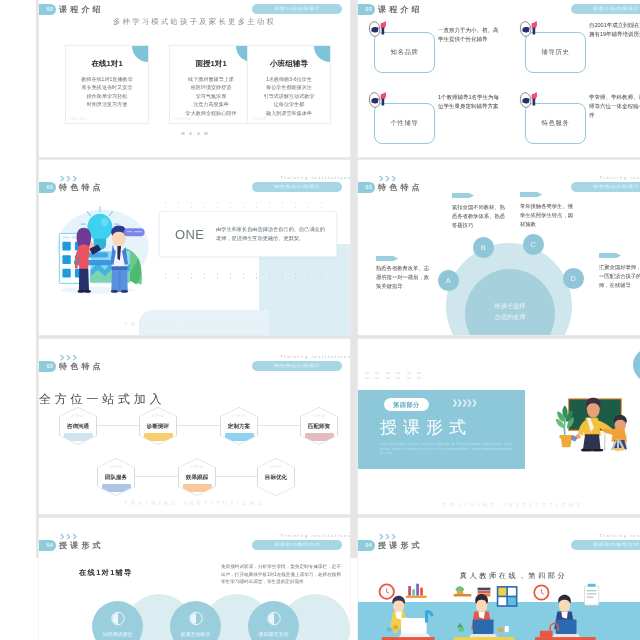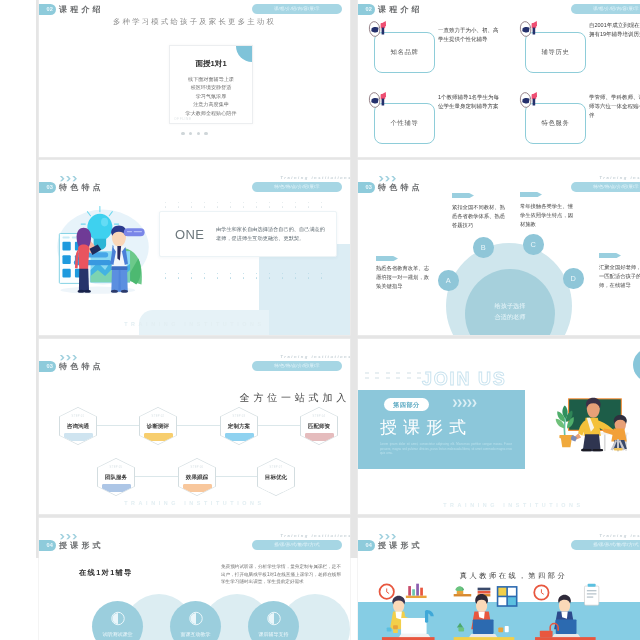--- a/index.html
+++ b/index.html
@@ -58,21 +58,21 @@
   
   .s4 .ring{position:absolute;left:88px;top:83px;width:126px;height:126px;border-radius:50%;background:#cfe6ed;}
   .s4 .core{position:absolute;left:107px;top:109px;width:90px;height:90px;border-radius:50%;background:#a6d0dc;}
   .s4 .core span{position:absolute;left:0;top:31px;width:100%;text-align:center;font-size:6.2px;
       color:#e9f6fa;line-height:11px;white-space:pre-line;}
   .s4 .node{position:absolute;width:20.5px;height:20.5px;border-radius:50%;background:#8fc6d8;
       color:#eaf6fa;font-size:7.4px;display:flex;align-items:center;justify-content:center;}
   .s4 .ntext{position:absolute;font-size:5.3px;color:#444;line-height:9.2px;width:53px;}
   .s4 .nbar{position:absolute;width:22px;height:5.2px;background:#9acfdf;clip-path:polygon(0 0,78% 0,100% 50%,78% 100%,0 100%);}
   
-  .s5 .s5t{position:absolute;top:52px;left:0;width:100%;text-align:right;font-size:10px;color:#4a4a4a;letter-spacing:3.8px;}
+  .s5 .s5t{position:absolute;top:52px;left:0;width:100%;text-align:left;font-size:12px;color:#4a4a4a;letter-spacing:3.8px;}
   .s5 .hexline{position:absolute;height:0.8px;background:#dbe7ea;}
   .s5 .hex{position:absolute;width:38px;height:38px;}
   .s5 .hex .outline{position:absolute;inset:0;background:#d3dde0;
        clip-path:polygon(50% 0,100% 25%,100% 75%,50% 100%,0 75%,0 25%);}
   .s5 .hex .inner{position:absolute;inset:0.7px;background:#fff;
        clip-path:polygon(50% 0,100% 25%,100% 75%,50% 100%,0 75%,0 25%);overflow:hidden;}
   .s5 .hex .fillbot{position:absolute;left:4px;bottom:3px;width:29px;height:8px;border-radius:1.4px;}
   .s5 .hex .cap{position:absolute;left:0;top:7px;width:100%;text-align:center;font-size:2.7px;color:#d9e2e6;letter-spacing:.3px;}
   .s5 .hex .lb{position:absolute;left:0;top:15px;width:100%;text-align:center;font-size:5.6px;color:#3c3c3c;font-weight:700;}
   
@@ -112,29 +112,48 @@
 <div class="slide s-c1 r1">
   <div class="hdr">
     <div class="badge">02</div>
 
     <div class="htitle">课程介绍</div>
 
     <div class="hpill">课/程/介/绍/内/容/展/示</div>
   </div>
   <div class="s1-head">多种学习模式给孩子及家长更多主动权</div>
   <div class="s1-cards">
+    <div class="card" style="left:0px">
+      <div class="corner"></div>
+      <div class="ct">在线1对1</div>
+      <div class="cl">教师在线1对1直播教学
+家长免接送省时又安全
+操作简单学习轻松
+时间灵活复习方便</div>
+      <div class="ctag">ONLINE</div>
+    </div>
     <div class="card" style="left:104px">
       <div class="corner"></div>
       <div class="ct">面授1对1</div>
       <div class="cl">线下面对面辅导上课
 校区环境安静舒适
 学习气氛浓厚
 注意力高度集中
 学大教师全程贴心陪伴</div>
       <div class="ctag">OFFLINE</div>
+    </div>
+    <div class="card" style="left:182px">
+      <div class="corner"></div>
+      <div class="ct">小班组辅导</div>
+      <div class="cl">1名教师教3-6位学生
+每位学生都能被关注
+引导式讲解互动式教学
+让每位学生都
+融入到课堂和集体中</div>
+      <div class="ctag">GROUP</div>
     </div>
   </div>
   <div class="s1-dots"><i></i><i></i><i></i><i></i></div>
 </div>
 
 <div class="slide s-c2 r1 s2">
   <div class="hdr">
     <div class="badge">02</div>
 
     <div class="htitle">课程介绍</div>
@@ -431,21 +450,20 @@
         <i style="left:21.0px;top:5px"></i>
         <i style="left:31.5px;top:0px"></i>
         <i style="left:31.5px;top:5px"></i>
         <i style="left:42.0px;top:0px"></i>
         <i style="left:42.0px;top:5px"></i>
         <i style="left:52.5px;top:0px"></i>
         <i style="left:52.5px;top:5px"></i>
         <i style="left:63.0px;top:0px"></i>
         <i style="left:63.0px;top:5px"></i>
       </div>
-  <div class="join">JOIN US</div>
   <div class="circ04">04</div>
   <div class="band">
     <div class="pill">第四部分</div>
     <div class="arrows">❯❯❯❯❯</div>
     <div class="stitle">授课形式</div>
     <div class="ssub">Lorem ipsum dolor sit amet, consectetur adipiscing elit. Maecenas porttitor congue massa. Fusce posuere, magna sed pulvinar ultricies, purus lectus malesuada libero, sit amet commodo magna eros quis urna.</div>
   </div>
   <div class="panel">
     <svg class="art6" viewBox="0 0 104 70">
       <rect x="22" y="1" width="66" height="40" rx=".8" fill="#ef8f3c"></rect>

